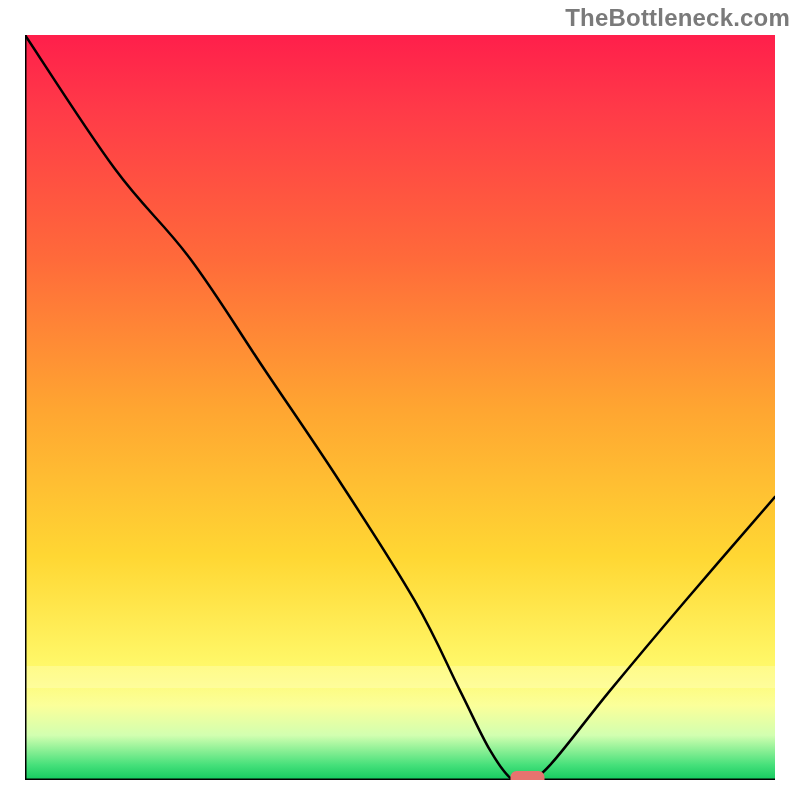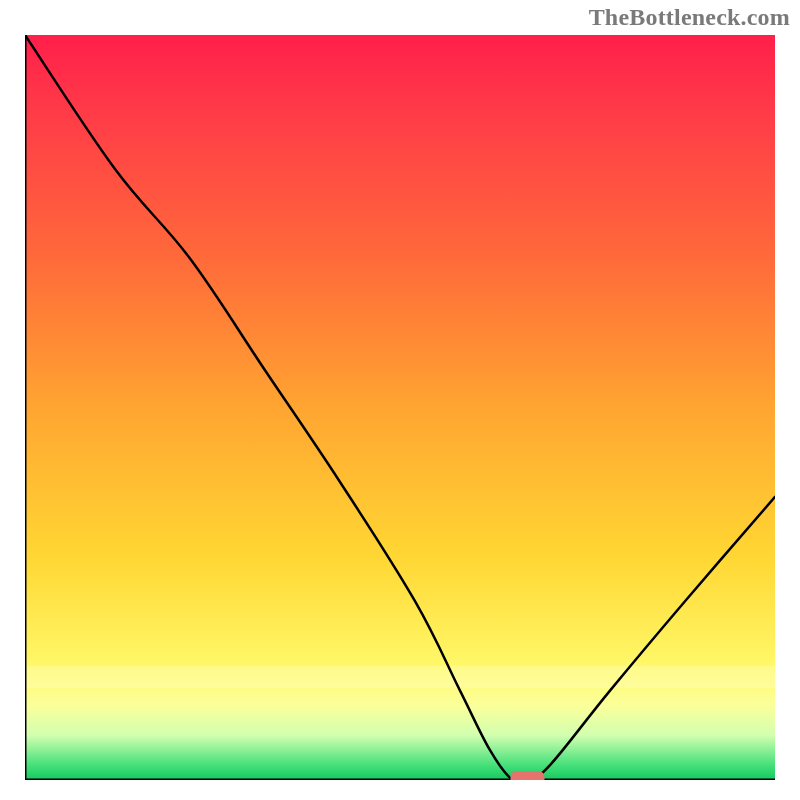--- a/index.html
+++ b/index.html
@@ -12,21 +12,21 @@
   }
   .container {
     position: relative;
     width: 800px;
     height: 800px;
   }
   .watermark {
     position: absolute;
     top: 4px;
     right: 10px;
-    font-family: Liberation Serif, serif;
+    font-family: Liberation Sans, sans-serif;
     font-size: 24px;
     font-weight: 600;
     color: #7a7a7a;
     letter-spacing: 0.2px;
     z-index: 10;
   }
   .plot-area {
     position: absolute;
     left: 25px;
     top: 35px;

